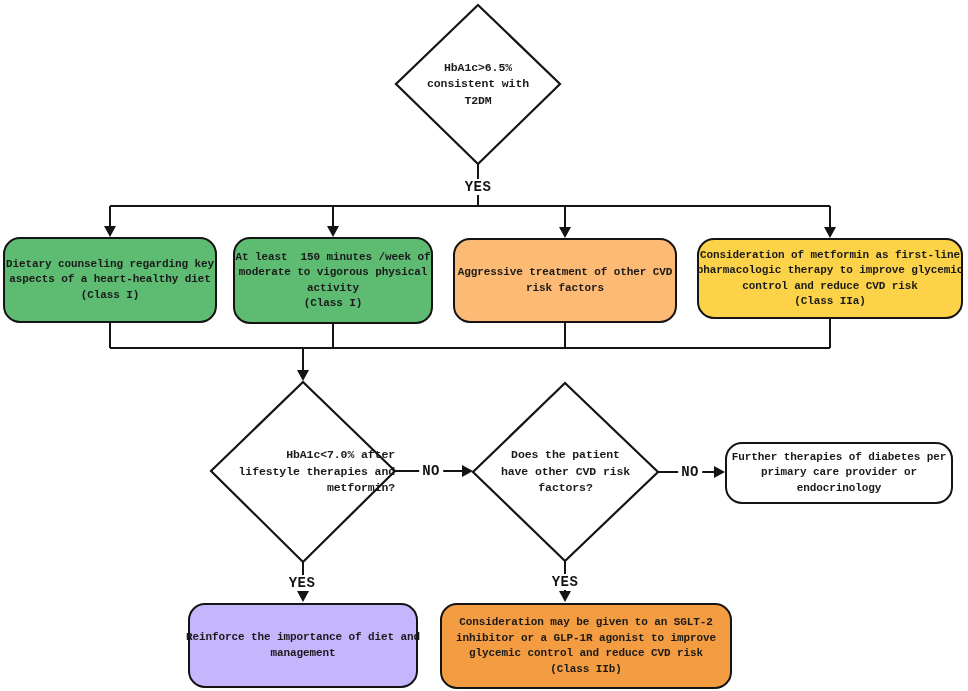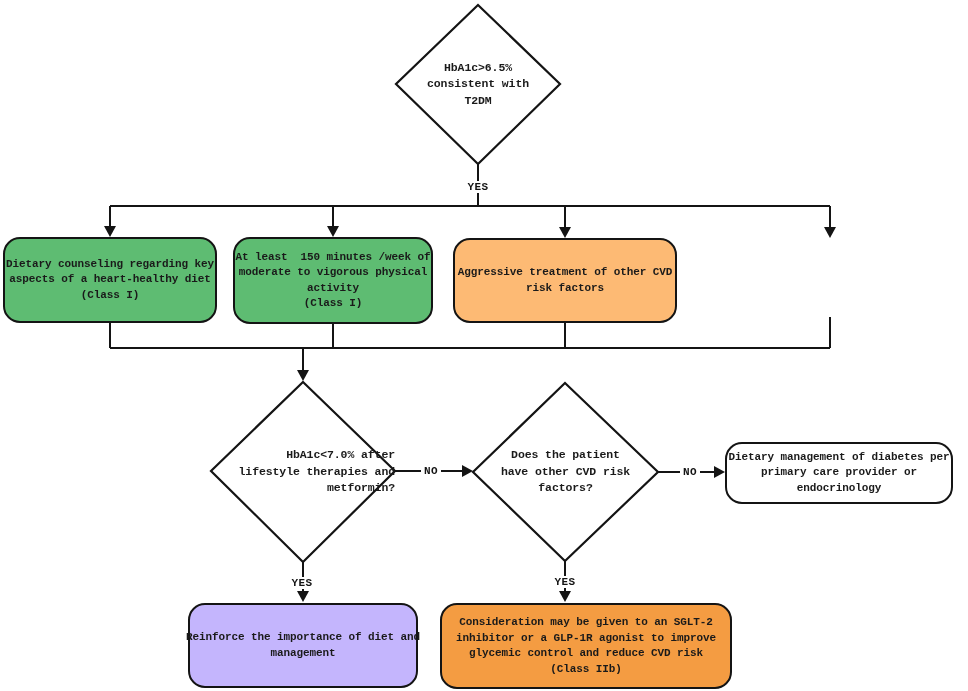--- a/index.html
+++ b/index.html
@@ -17,21 +17,21 @@
   }
   .diamond-text {
     position:absolute; display:flex; flex-direction:column; justify-content:center;
     align-items:center; text-align:center; font-weight:bold; font-size:11.5px;
     line-height:16.5px; color:#1a1a1a; letter-spacing:-0.1px; pointer-events:none;
   }
   .tline { white-space:pre; }
   .edge-label {
     position:absolute; transform:translate(-50%,-50%);
     background:#ffffff; padding:0 3px;
-    font-weight:bold; font-size:11px; color:#141414; letter-spacing:0.4px;
+    font-weight:bold; font-size:14px; color:#141414; letter-spacing:0.4px;
   }
 </style>
 </head>
 <body>
 
 <div class="canvas">
 
   <svg class="connectors" viewBox="0 0 968 691" xmlns="http://www.w3.org/2000/svg">
     <g stroke="#141414" stroke-width="2" fill="none">
       <path d="
@@ -93,23 +93,29 @@
     <div class="tline">moderate to vigorous physical</div>
     <div class="tline">activity</div>
     <div class="tline">(Class I)</div>
   </div>
 
   <div class="box" style="left: 453px; top: 238px; width: 224px; height: 85px; background: #fdba74;">
     <div class="tline">Aggressive treatment of other CVD</div>
     <div class="tline">risk factors</div>
   </div>
 
+  <div class="box" style="left: 697px; top: 238px; width: 266px; height: 81px; background: rgb(252, 211, 72);">
+    <div class="tline">Consideration of metformin as first-line</div>
+    <div class="tline">pharmacologic therapy to improve glycemic</div>
+    <div class="tline">control and reduce CVD risk</div>
+    <div class="tline">(Class IIa)</div>
+  </div>
 
   <div class="box" style="left: 725px; top: 442px; width: 228px; height: 62px; background: rgb(255, 255, 255);">
-    <div class="tline">Dietary management of diabetes per</div>
+    <div class="tline">Further therapies of diabetes per</div>
     <div class="tline">primary care provider or</div>
     <div class="tline">endocrinology</div>
   </div>
 
   <div class="box" style="left: 188px; top: 603px; width: 230px; height: 85px; background: #c4b5fd;">
     <div class="tline">Reinforce the importance of diet and</div>
     <div class="tline">management</div>
   </div>
 
   <div class="box" style="left: 440px; top: 603px; width: 292px; height: 86px; background: rgb(244, 156, 66);">

